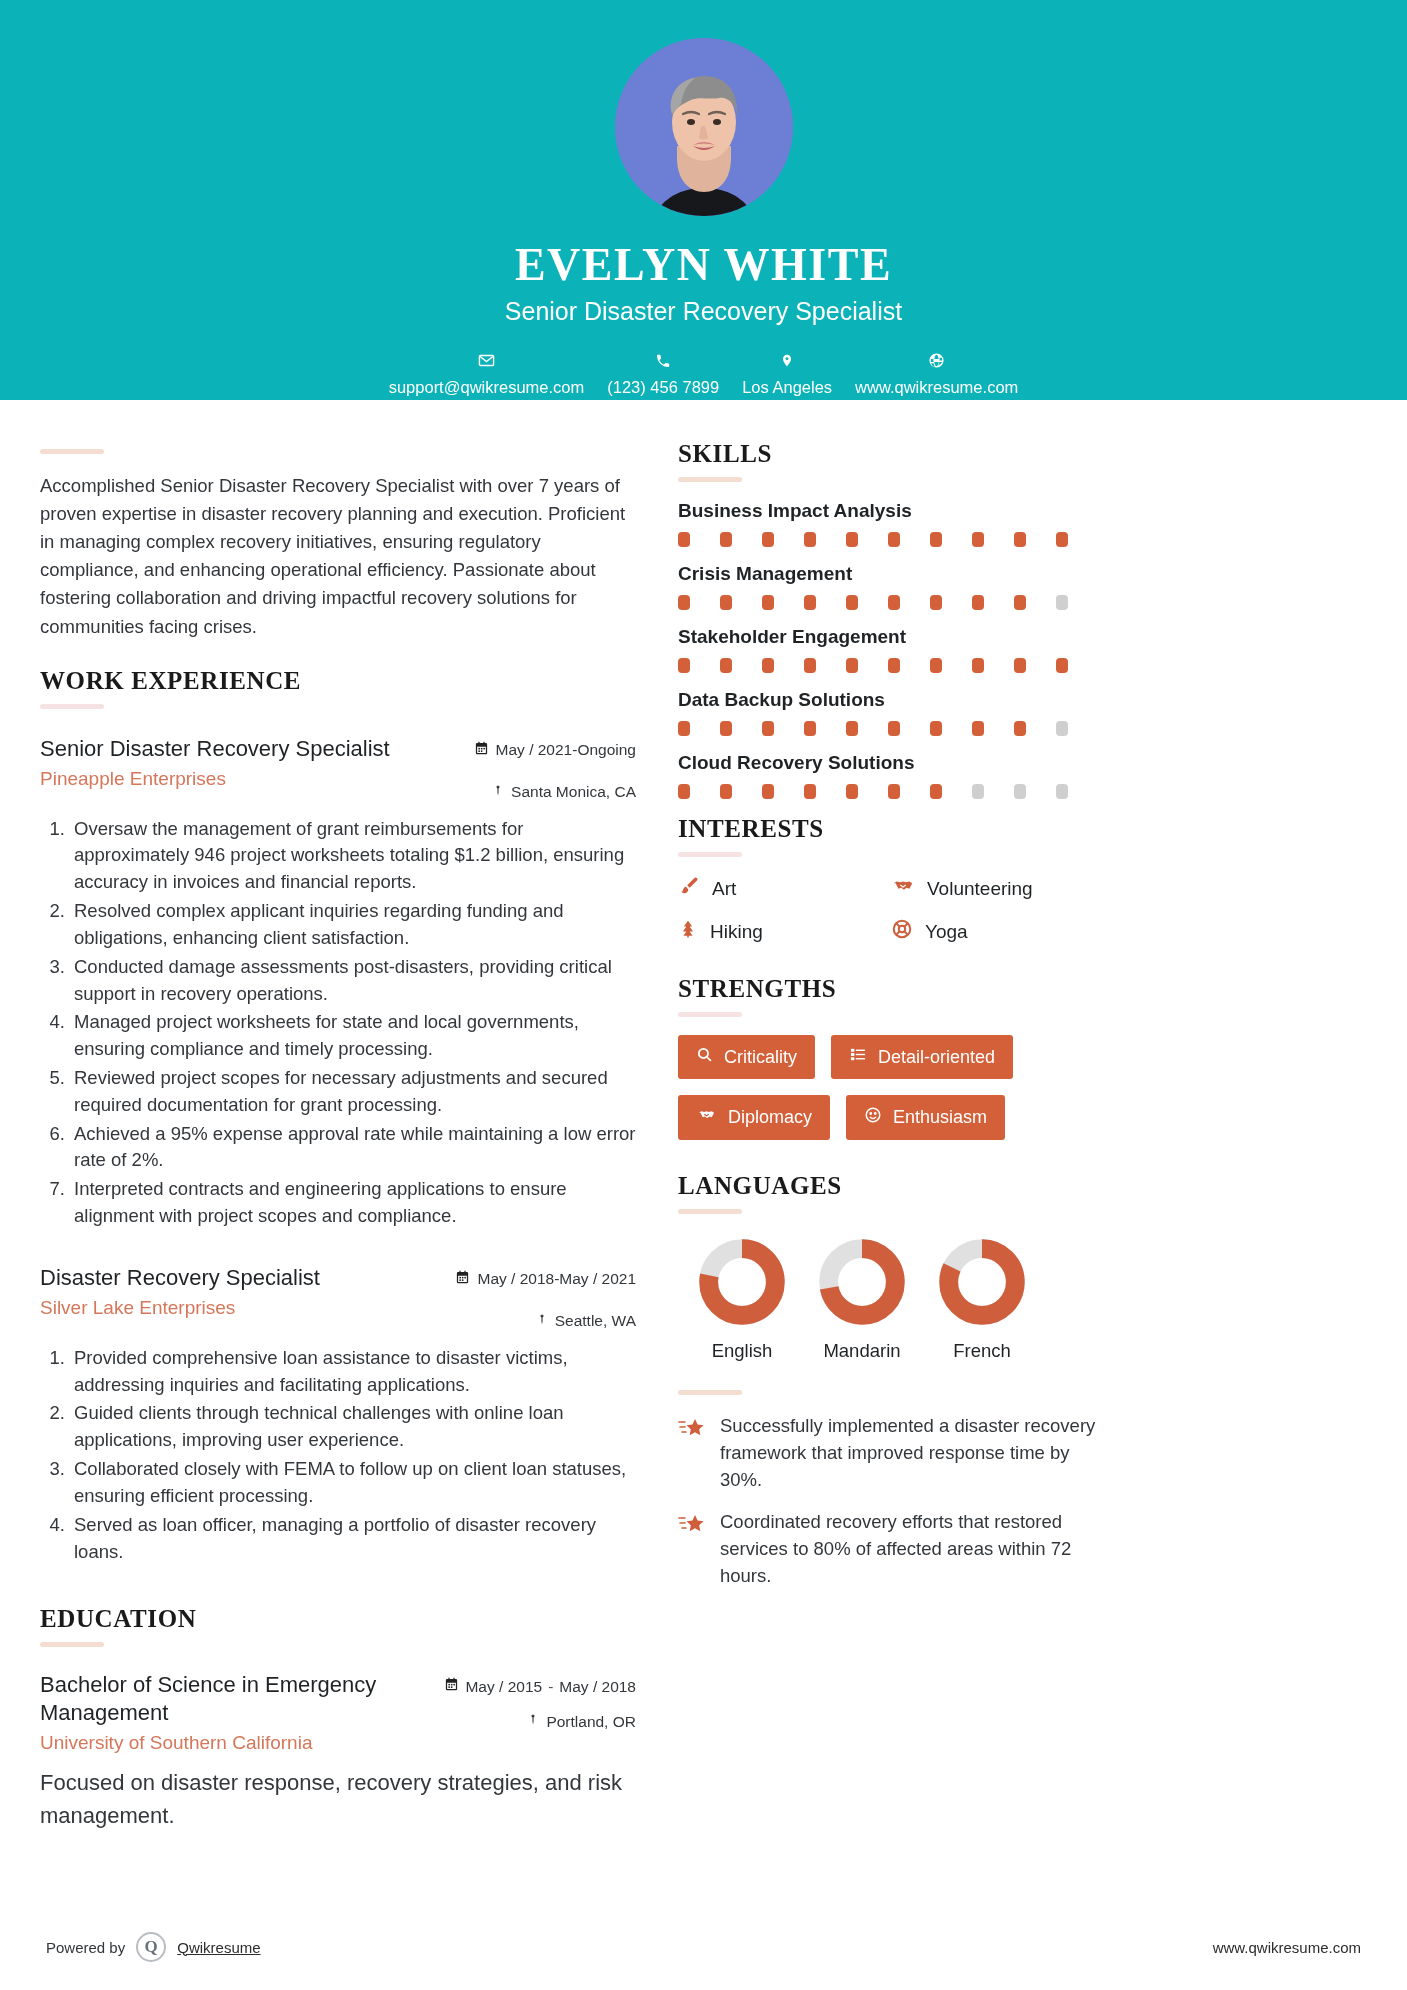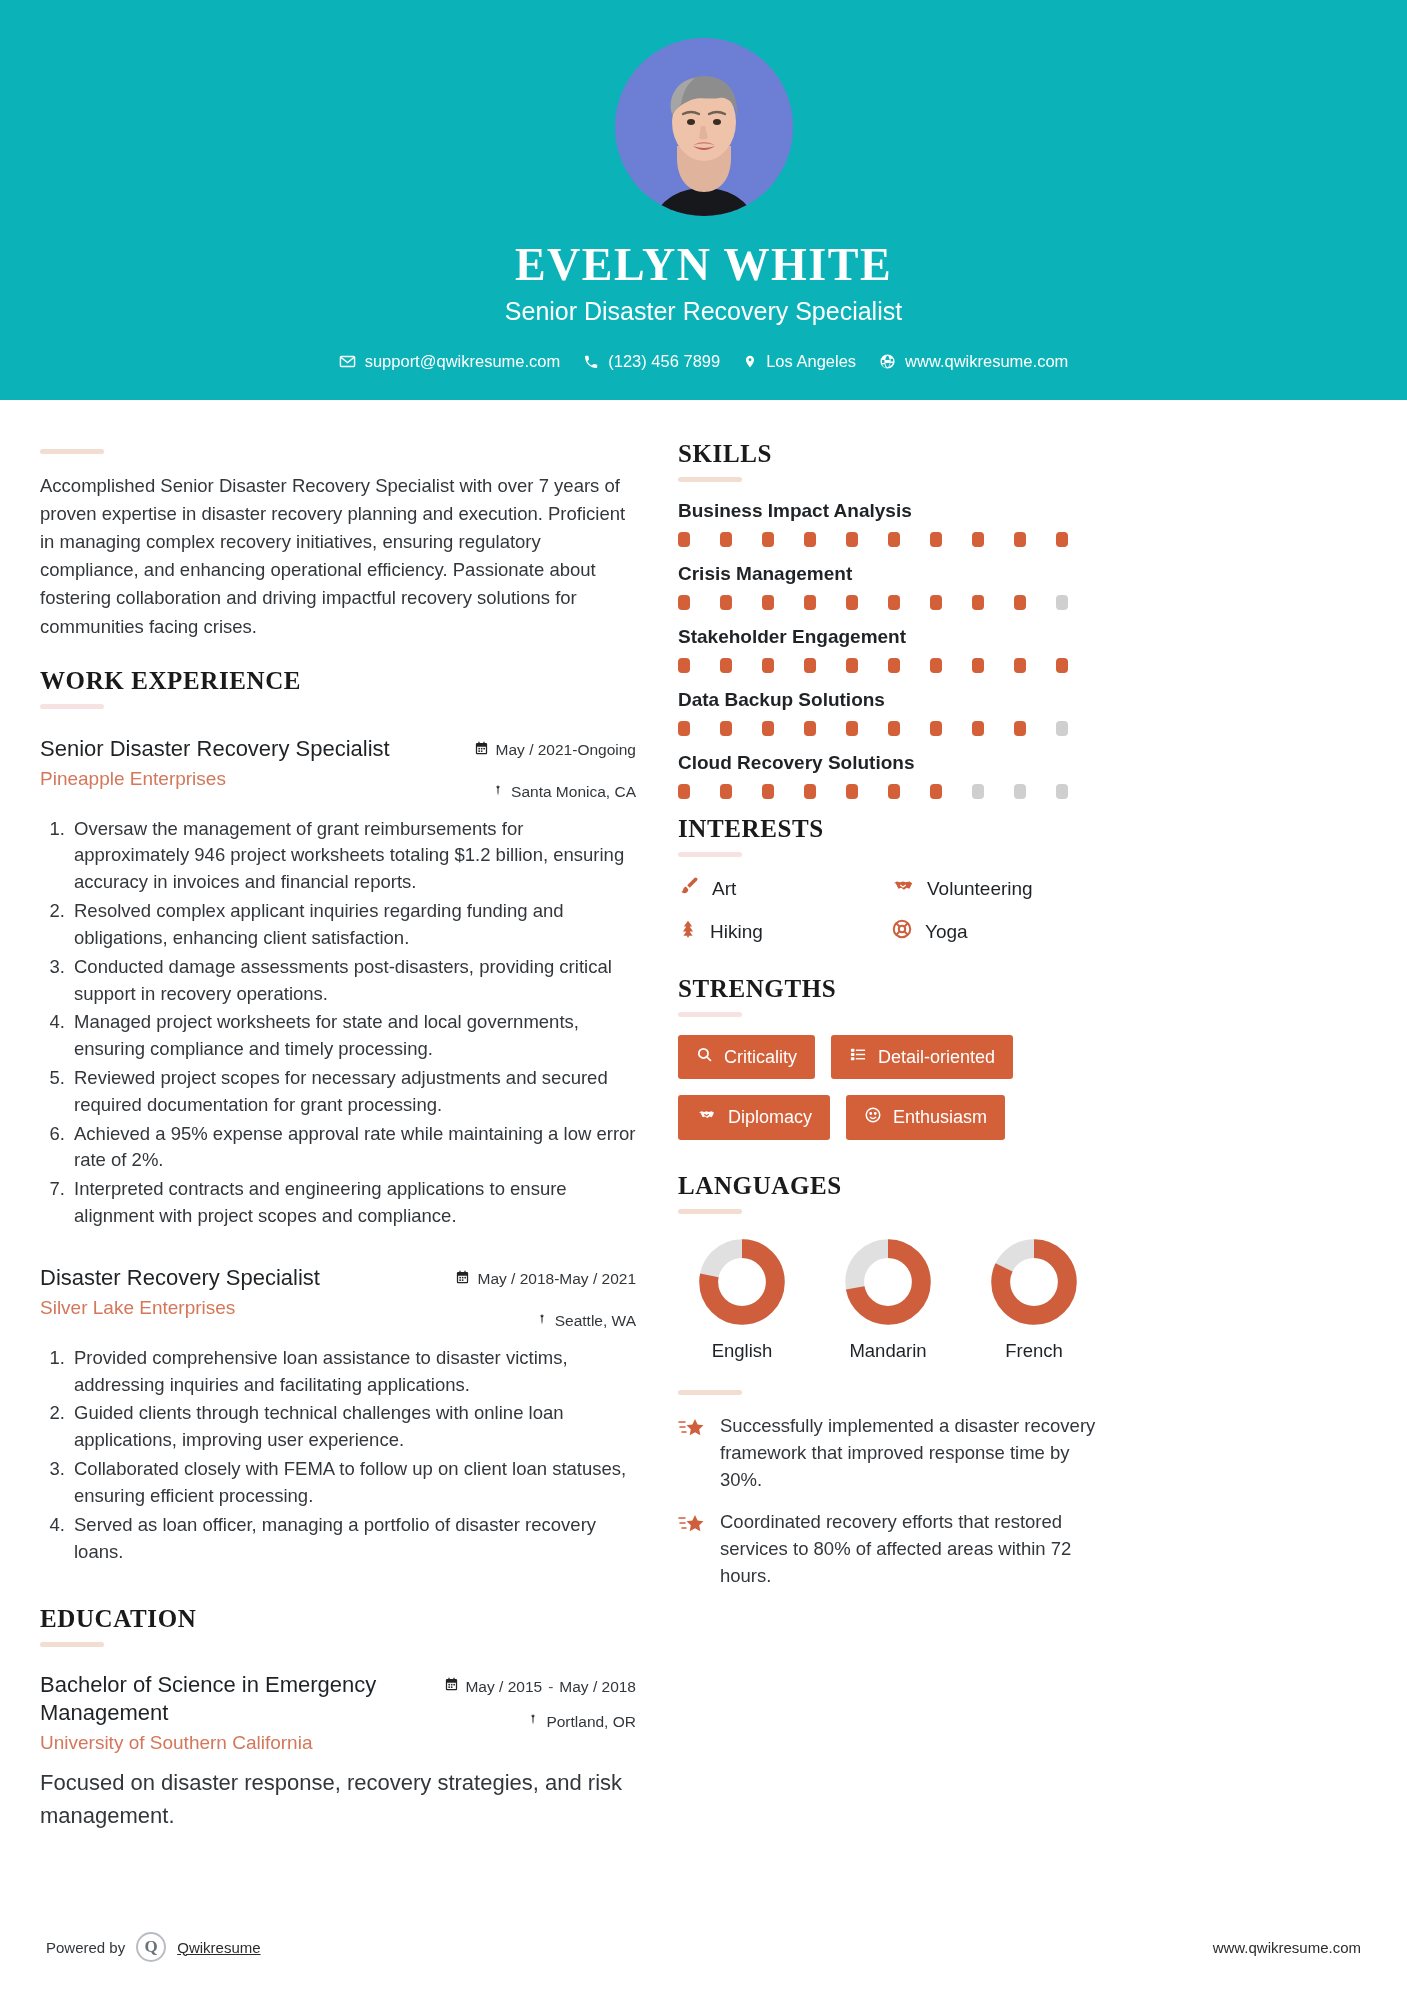--- a/index.html
+++ b/index.html
@@ -44,21 +44,21 @@
     font-weight: 400;
   }
   .contact {
     margin-top: 26px;
     display: flex;
     align-items: center;
     gap: 9px;
     color: #ffffff;
     font-size: 16.5px;
   }
-  .contact .ci { display:flex; align-items:center; gap:9px; margin-right:14px; }
+  .contact .ci { display:flex; align-items:center; gap:9px; margin-right:14px;flex-direction:column; }
   .contact .ci:last-child { margin-right:0; }
   .contact svg { display:block; }
 
   
   .body {
     display: flex;
     padding: 40px 40px 0 40px;
     gap: 42px;
   }
   .left  { width: 596px; }
@@ -120,21 +120,21 @@
 
   
   .strengths { display:flex; flex-wrap:wrap; gap: 16px; }
   .strength {
     background:#d4603a; color:#fff; font-size:18px;
     padding: 11px 18px; border-radius:3px;
     display:flex; align-items:center; gap:11px;
   }
 
   
-  .langs { display:flex; justify-content:space-between; padding: 6px 4px 0 4px; }
+  .langs { display:flex; padding: 6px 4px 0 4px; }
   .lang { text-align:center; width: 120px; }
   .lang svg { display:block; margin: 0 auto; }
   .lang-name { font-size:18.5px; color:#1f2326; margin-top: 14px; }
 
   
   .ach { display:flex; gap:14px; margin-bottom: 16px; align-items:flex-start; }
   .ach-text { font-size:18.5px; line-height:1.45; color:#33373b; }
   .ach-icon { flex: 0 0 auto; margin-top:3px; }
 
   

